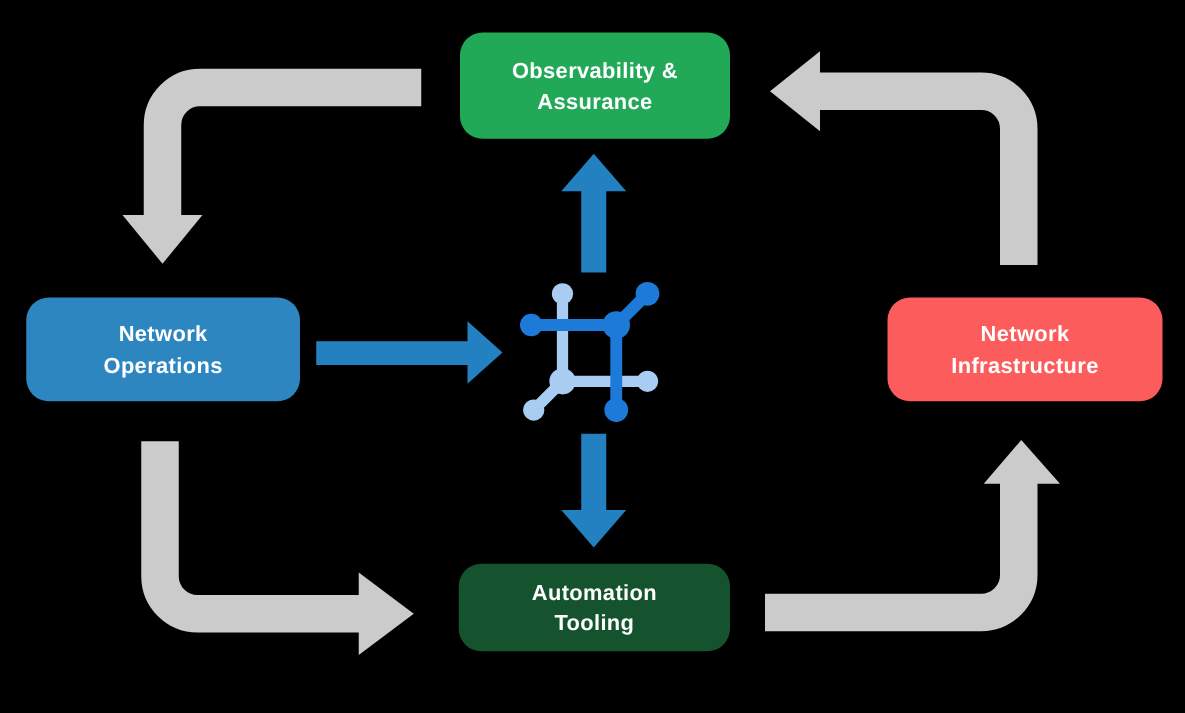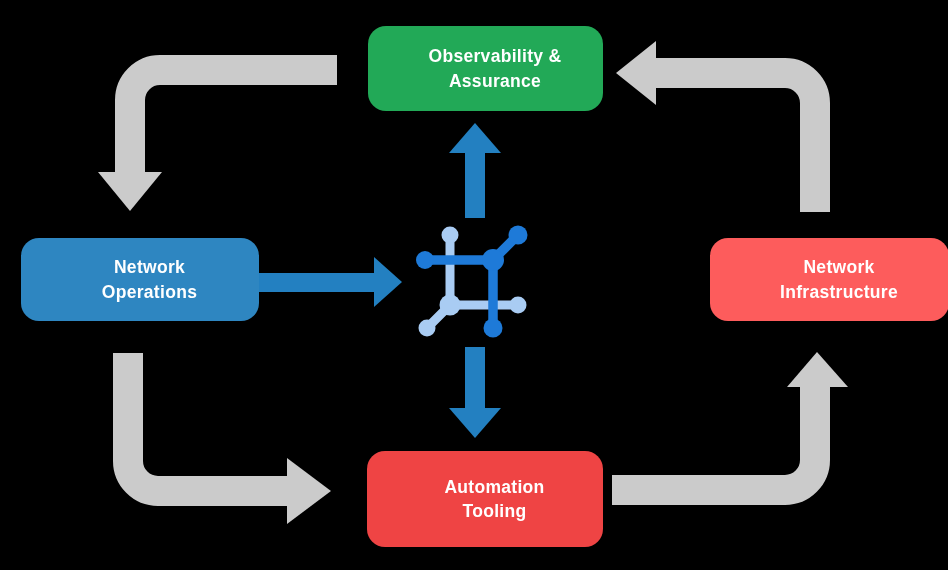--- a/index.html
+++ b/index.html
@@ -21,27 +21,26 @@
     border-radius: 18px;
     display: flex;
     align-items: center;
     justify-content: center;
     text-align: center;
     color: #fff;
     font-size: 17.5px;
     font-weight: 600;
     letter-spacing: 0.3px;
     line-height: 1.4;
-    padding-left: 19px;
   }
   .node .label { white-space: pre-line; }
   .node-green  { left: 368px; top: 26px;  width: 216px; height: 85px; background: #22a957; }
   .node-blue   { left: 21px;  top: 238px; width: 219px; height: 83px; background: #2e86c1; }
   .node-red    { left: 710px; top: 238px; width: 220px; height: 83px; background: #fd5c5c; }
-  .node-yellow { left: 367px; top: 451px; width: 217px; height: 96px; background: #ef4444; }
+  .node-yellow { left: 367px; top: 451px; width: 217px; height: 70px; background: #14532d; }
   .center-icon {
     position: absolute;
     left: 415px; top: 220px;
     width: 120px; height: 125px;
   }
 </style>
 </head>
 <body>
 
 <div class="canvas">

